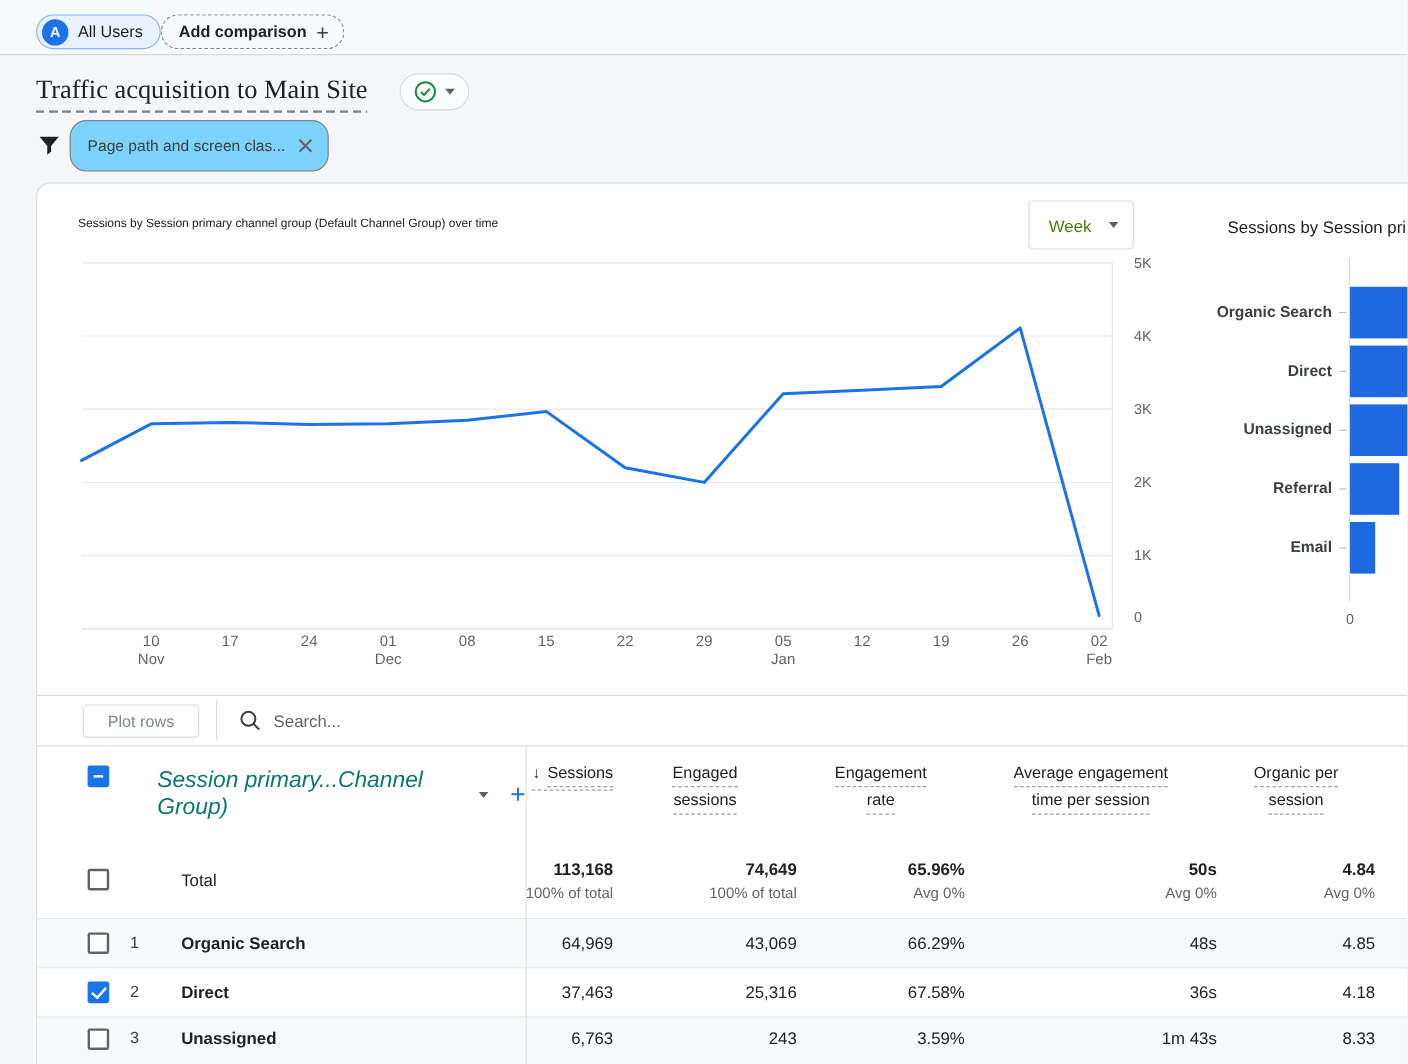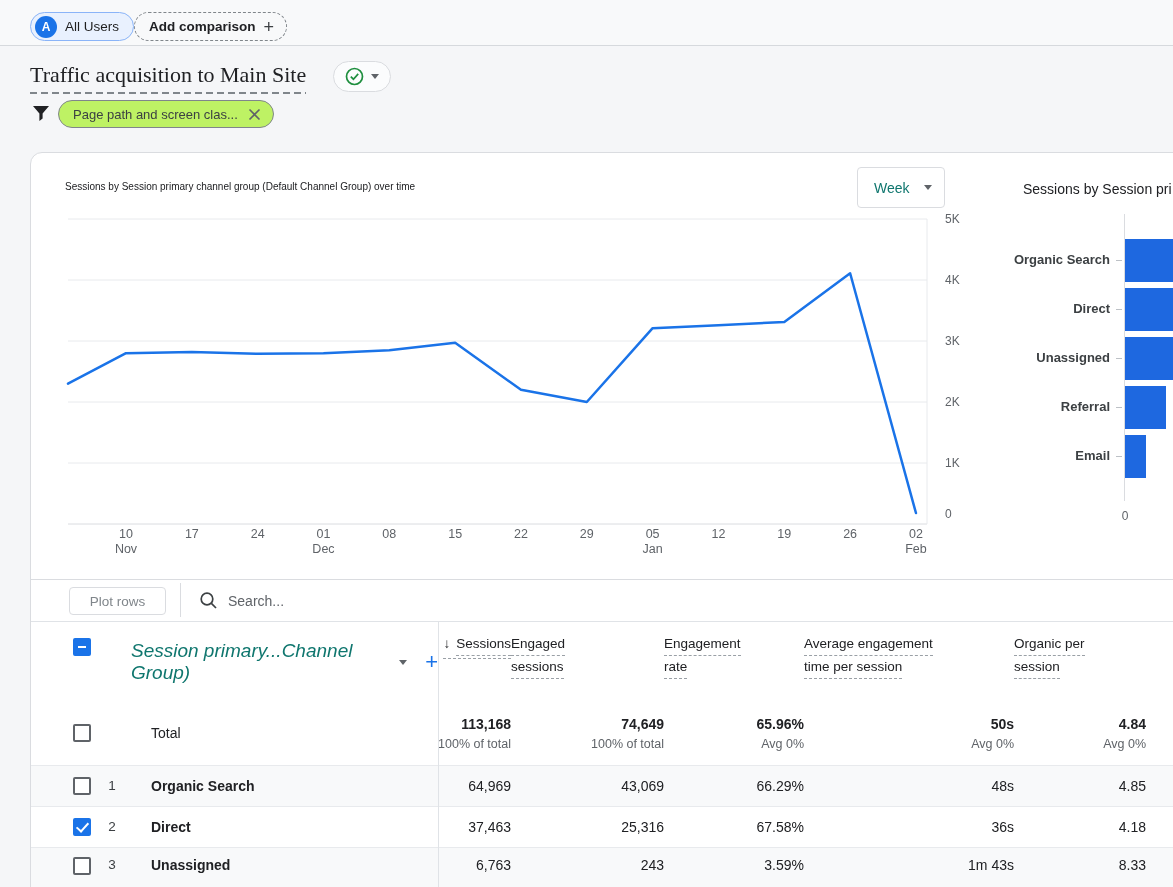--- a/index.html
+++ b/index.html
@@ -18,28 +18,28 @@
   .chip-dashed .lbl { font-size:13.5px; font-weight:bold; color:#202124; }
   .plus-glyph { font-size:18px; color:#3c4043; line-height:1; font-weight:400; }
   
   .page-title { position:absolute; left:30px; top:62px; font-size:22px; font-weight:400; color:#202124;
     padding-bottom:6px;
     background-image:repeating-linear-gradient(90deg,#80868b 0 7px,transparent 7px 11px);
     background-size:100% 2px; background-repeat:no-repeat; background-position:0 100%;font-family:Liberation Serif, serif; }
   .title-badge { position:absolute; left:333px; top:61px; width:58px; height:31px; border:1px solid #dadce0; border-radius:16px; background:#fbfcfd; display:flex; align-items:center; justify-content:center; gap:7px; cursor:pointer; }
   .caret { width:0; height:0; border-left:4.5px solid transparent; border-right:4.5px solid transparent; border-top:5px solid #5f6368; }
   .filter-row { position:absolute; left:30px; top:100px; display:flex; align-items:center; gap:6px; }
-  .filter-chip { height:28px; border:1px solid #80868b; border-radius:14px; background:#bef264; display:flex; align-items:center; padding:0 12px 0 14px; gap:10px; cursor:pointer; }
+  .filter-chip { height:43px; border:1px solid #80868b; border-radius:14px; background:#7dd3fc; display:flex; align-items:center; padding:0 12px 0 14px; gap:10px; cursor:pointer; }
   .filter-chip .lbl { font-size:13px; color:#3c4043; }
   
   .card { position:absolute; left:30px; top:152px; width:1160px; height:800px; background:#fff; border:1px solid #dadce0; border-radius:12px 12px 0 0; }
   .chart-title { position:absolute; left:34px; top:28px; font-size:10px; color:#202124; }
   .bar-title { position:absolute; left:992px; top:28px; font-size:14px; color:#202124; white-space:nowrap; }
   .week-dd { position:absolute; left:826px; top:14px; width:88px; height:41px; border:1px solid #dadce0; border-radius:4px; background:#fff; display:flex; align-items:center; justify-content:space-between; padding:0 12px 0 16px; cursor:pointer; }
-  .week-dd .lbl { font-size:14px; color:#0f766e; }
+  .week-dd .lbl { font-size:14px; color:#4d7c0f; }
   #linechart { position:absolute; left:0; top:58px; }
   .barlayer { position:absolute; left:0; top:0; width:100%; height:576px; pointer-events:none; }
   .bar-label { position:absolute; font-size:13px; font-weight:bold; color:#3c4043; white-space:nowrap; }
   .bar { position:absolute; height:43px; background:var(--bar,#1e68e0); }
   .bar-axis { position:absolute; width:1px; background:#dadce0; }
   .bar-tick { position:absolute; width:6px; height:1px; background:#bdc1c6; }
   .axis-lbl { position:absolute; font-size:12px; color:#5f6368; }
   
   .tbl-divider { position:absolute; left:0; top:426px; width:100%; height:1px; background:#dadce0; }
   .toolbar { position:absolute; left:0; top:427px; width:100%; height:41px; background:#fff; }
@@ -48,21 +48,21 @@
   .search-wrap { position:absolute; left:168px; top:0; height:41px; display:flex; align-items:center; gap:10px; }
   .search-wrap input { border:none; outline:none; font-size:14px; color:#202124; width:260px; font-family:"Liberation Sans",sans-serif; background:transparent; }
   .search-wrap input::placeholder { color:#5f6368; }
   .hdr-border { position:absolute; left:0; top:468px; width:100%; height:1px; background:#e0e3e7; }
   .col-sep { position:absolute; left:407px; top:468px; width:1px; height:332px; background:#e0e3e7; }
   .grid-row { display:grid; grid-template-columns:62px 38px 307px 73px 153px 140px 210px 132px 45px; width:1160px; }
   .thead { position:absolute; left:0; top:469px; height:79px; align-items:start; }
   .thead .dim-cell { padding-top:18px; display:flex; align-items:center; gap:8px; }
   .dim-label { font-size:19px; color:#0f766e;font-style:italic; }
   .add-metric { color:var(--accent,#1a73e8); font-size:22px; font-weight:400; line-height:1; margin-left:10px; cursor:pointer; }
-  .mhead { padding-top:14px; display:flex; flex-direction:column; align-items:flex-start; gap:3px; cursor:pointer; }
+  .mhead { padding-top:14px; display:flex; flex-direction:column; align-items:center; gap:3px; cursor:pointer; }
   .mhead span { font-size:13.5px; color:#202124; white-space:nowrap; border-bottom:1px dashed #9aa0a6; padding-bottom:2px; line-height:1.25; }
   .mhead.first { align-items:flex-end; }
   .sort-arrow { color:#3c4043; font-size:15px; border:none !important; margin-right:6px; }
   .sessions-head { display:flex; align-items:baseline; }
   
   .trow { position:absolute; left:0; align-items:center; }
   .trow.striped { background:#f8f9fa; }
   .trow .border-top { position:absolute; left:0; top:0; width:100%; height:1px; background:#e8eaed; }
   .row-total { top:548px; height:64px; }
   .row-1 { top:612px; height:41px; }

